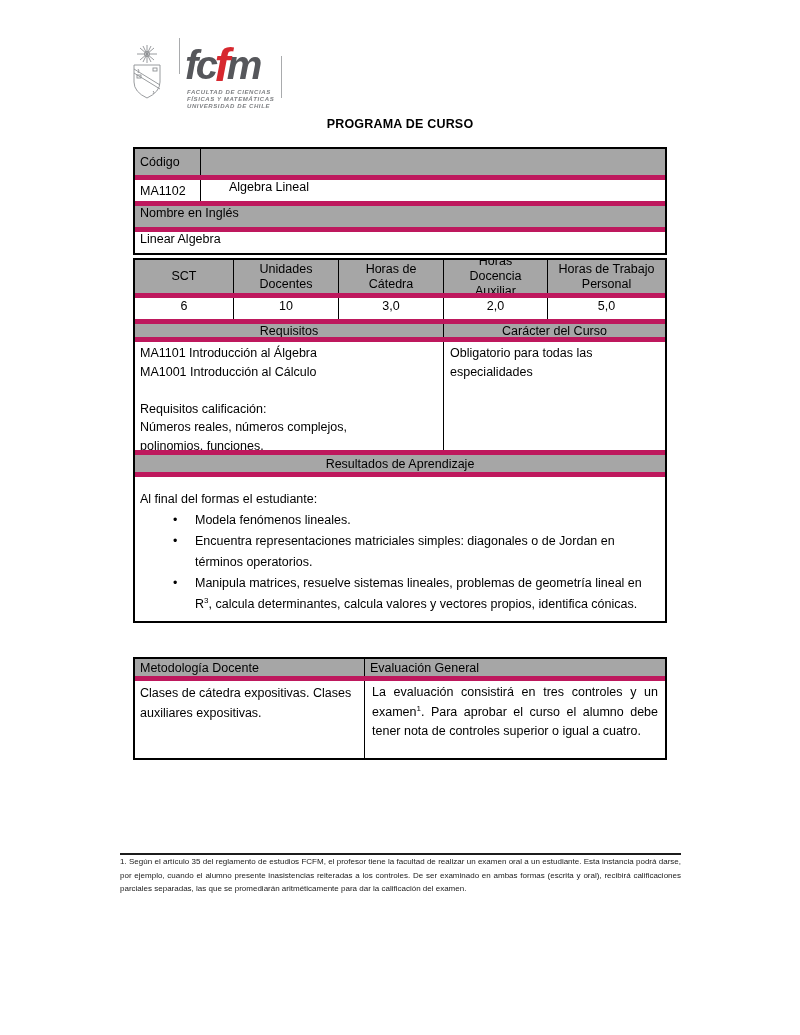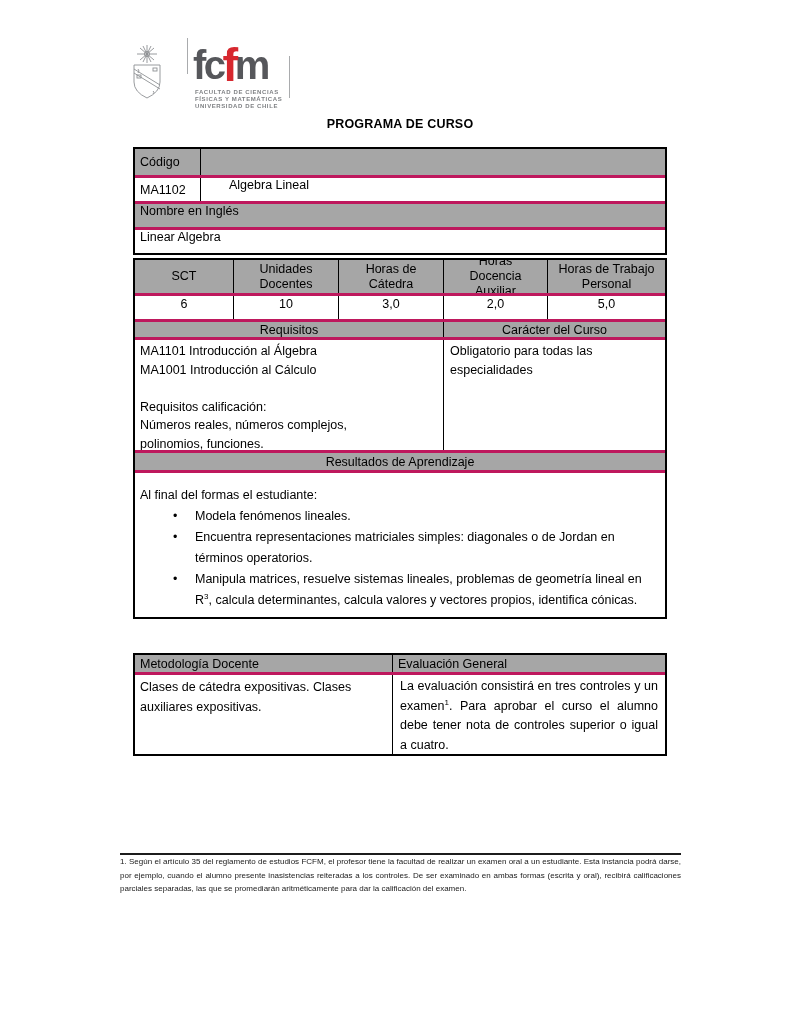--- a/index.html
+++ b/index.html
@@ -2,37 +2,37 @@
 <html><head>
 <meta charset="utf-8">
 <style>
   * { margin:0; padding:0; box-sizing:border-box; }
   html,body { width:800px; height:1035px; background:#ffffff; }
   body { font-family:"Liberation Sans", sans-serif; color:#000; position:relative; overflow:hidden; }
 
   
   .logo { position:absolute; left:127px; top:42px; display:flex; align-items:flex-start; }
   .emblem { width:40px; height:58px; margin-top:2px; }
-  .wordmark-wrap { position:relative; margin-left:20px; padding:0 6px; }
+  .wordmark-wrap { position:relative; margin-left:12px; padding:0 6px;font-style:italic; }
   .vline-left  { position:absolute; left:0;  top:-4px; width:1px; height:36px; background:#a9abad; }
   .vline-right { position:absolute; right:-2px; top:14px; width:1px; height:42px; background:#a9abad; }
   .wordmark { font-weight:bold; font-size:40px; line-height:42px; letter-spacing:-2.5px; color:#56575b; white-space:nowrap; }
   .wordmark .f-red { color:#d7282f; font-size:47px; position:relative; top:2px; margin:0 -1px; }
   .logo-caption { margin-top:3px; padding-left:2px; }
   .logo-caption div { font-size:6px; line-height:7px; letter-spacing:0.6px; color:#7f8184; font-weight:bold; }
 
   
   .page-title { position:absolute; left:0; right:0; top:117px; text-align:center; font-size:12.5px; font-weight:bold; letter-spacing:0.2px; }
 
   
   .doc { position:absolute; left:133px; top:147px; width:534px; font-size:12.5px; }
   .tbl { border:2px solid #000; background:#fff; }
   .hdr { background:#a6a6a6; }
   .row { display:flex; }
-  .row + .row { border-top:3px solid #be185d; }
+  .row + .row { border-top:5px solid #be185d; }
   .cell { overflow:hidden; }
   .cell.vdiv { border-right:1px solid #000; }
 
   
   .t1 .row { height:26px; align-items:flex-start; }
   .t1 .c-code { width:66px; flex:none; padding-left:5px; height:100%; display:flex; align-items:center; }
   .t1 .c-name { flex:1; padding-left:8px; }
   .t1 .c-name-val { flex:1; padding-left:28px; }
   .t1 .c-full { flex:1; padding-left:5px; }
 
@@ -63,21 +63,21 @@
   .bullets { margin-left:30px; margin-top:0; }
   .bullet { display:flex; line-height:21px; }
   .bullet::before { content:"\2022"; width:22px; flex:none; text-align:left; padding-left:3px; }
   .bullet .btxt { flex:1; }
   sup { font-size:8px; vertical-align:super; line-height:0; }
 
   
   .t5 { margin-top:34px; }
   .t5 .h { height:17px; align-items:center; }
   .t5 .h .cell { display:flex; align-items:center; padding-left:5px; height:100%; }
-  .mw-left { width:258px; flex:none; }
+  .mw-left { width:230px; flex:none; }
   .mw-right { flex:1; }
   .t5 .b { height:82px; align-items:stretch; }
   .t5 .b .mw-left { padding:2px 6px 0 5px; line-height:20px; }
   .t5 .b .mw-right { padding:2px 7px 12px 7px; line-height:19.5px; text-align:justify; }
 
   
   .footnote { position:absolute; left:120px; top:853px; width:561px; }
   .fn-rule { height:2px; background:#1c1c1c; }
   .fn-text { font-size:8px; line-height:13.5px; text-align:justify; color:#1a1a1a; }
 </style>

